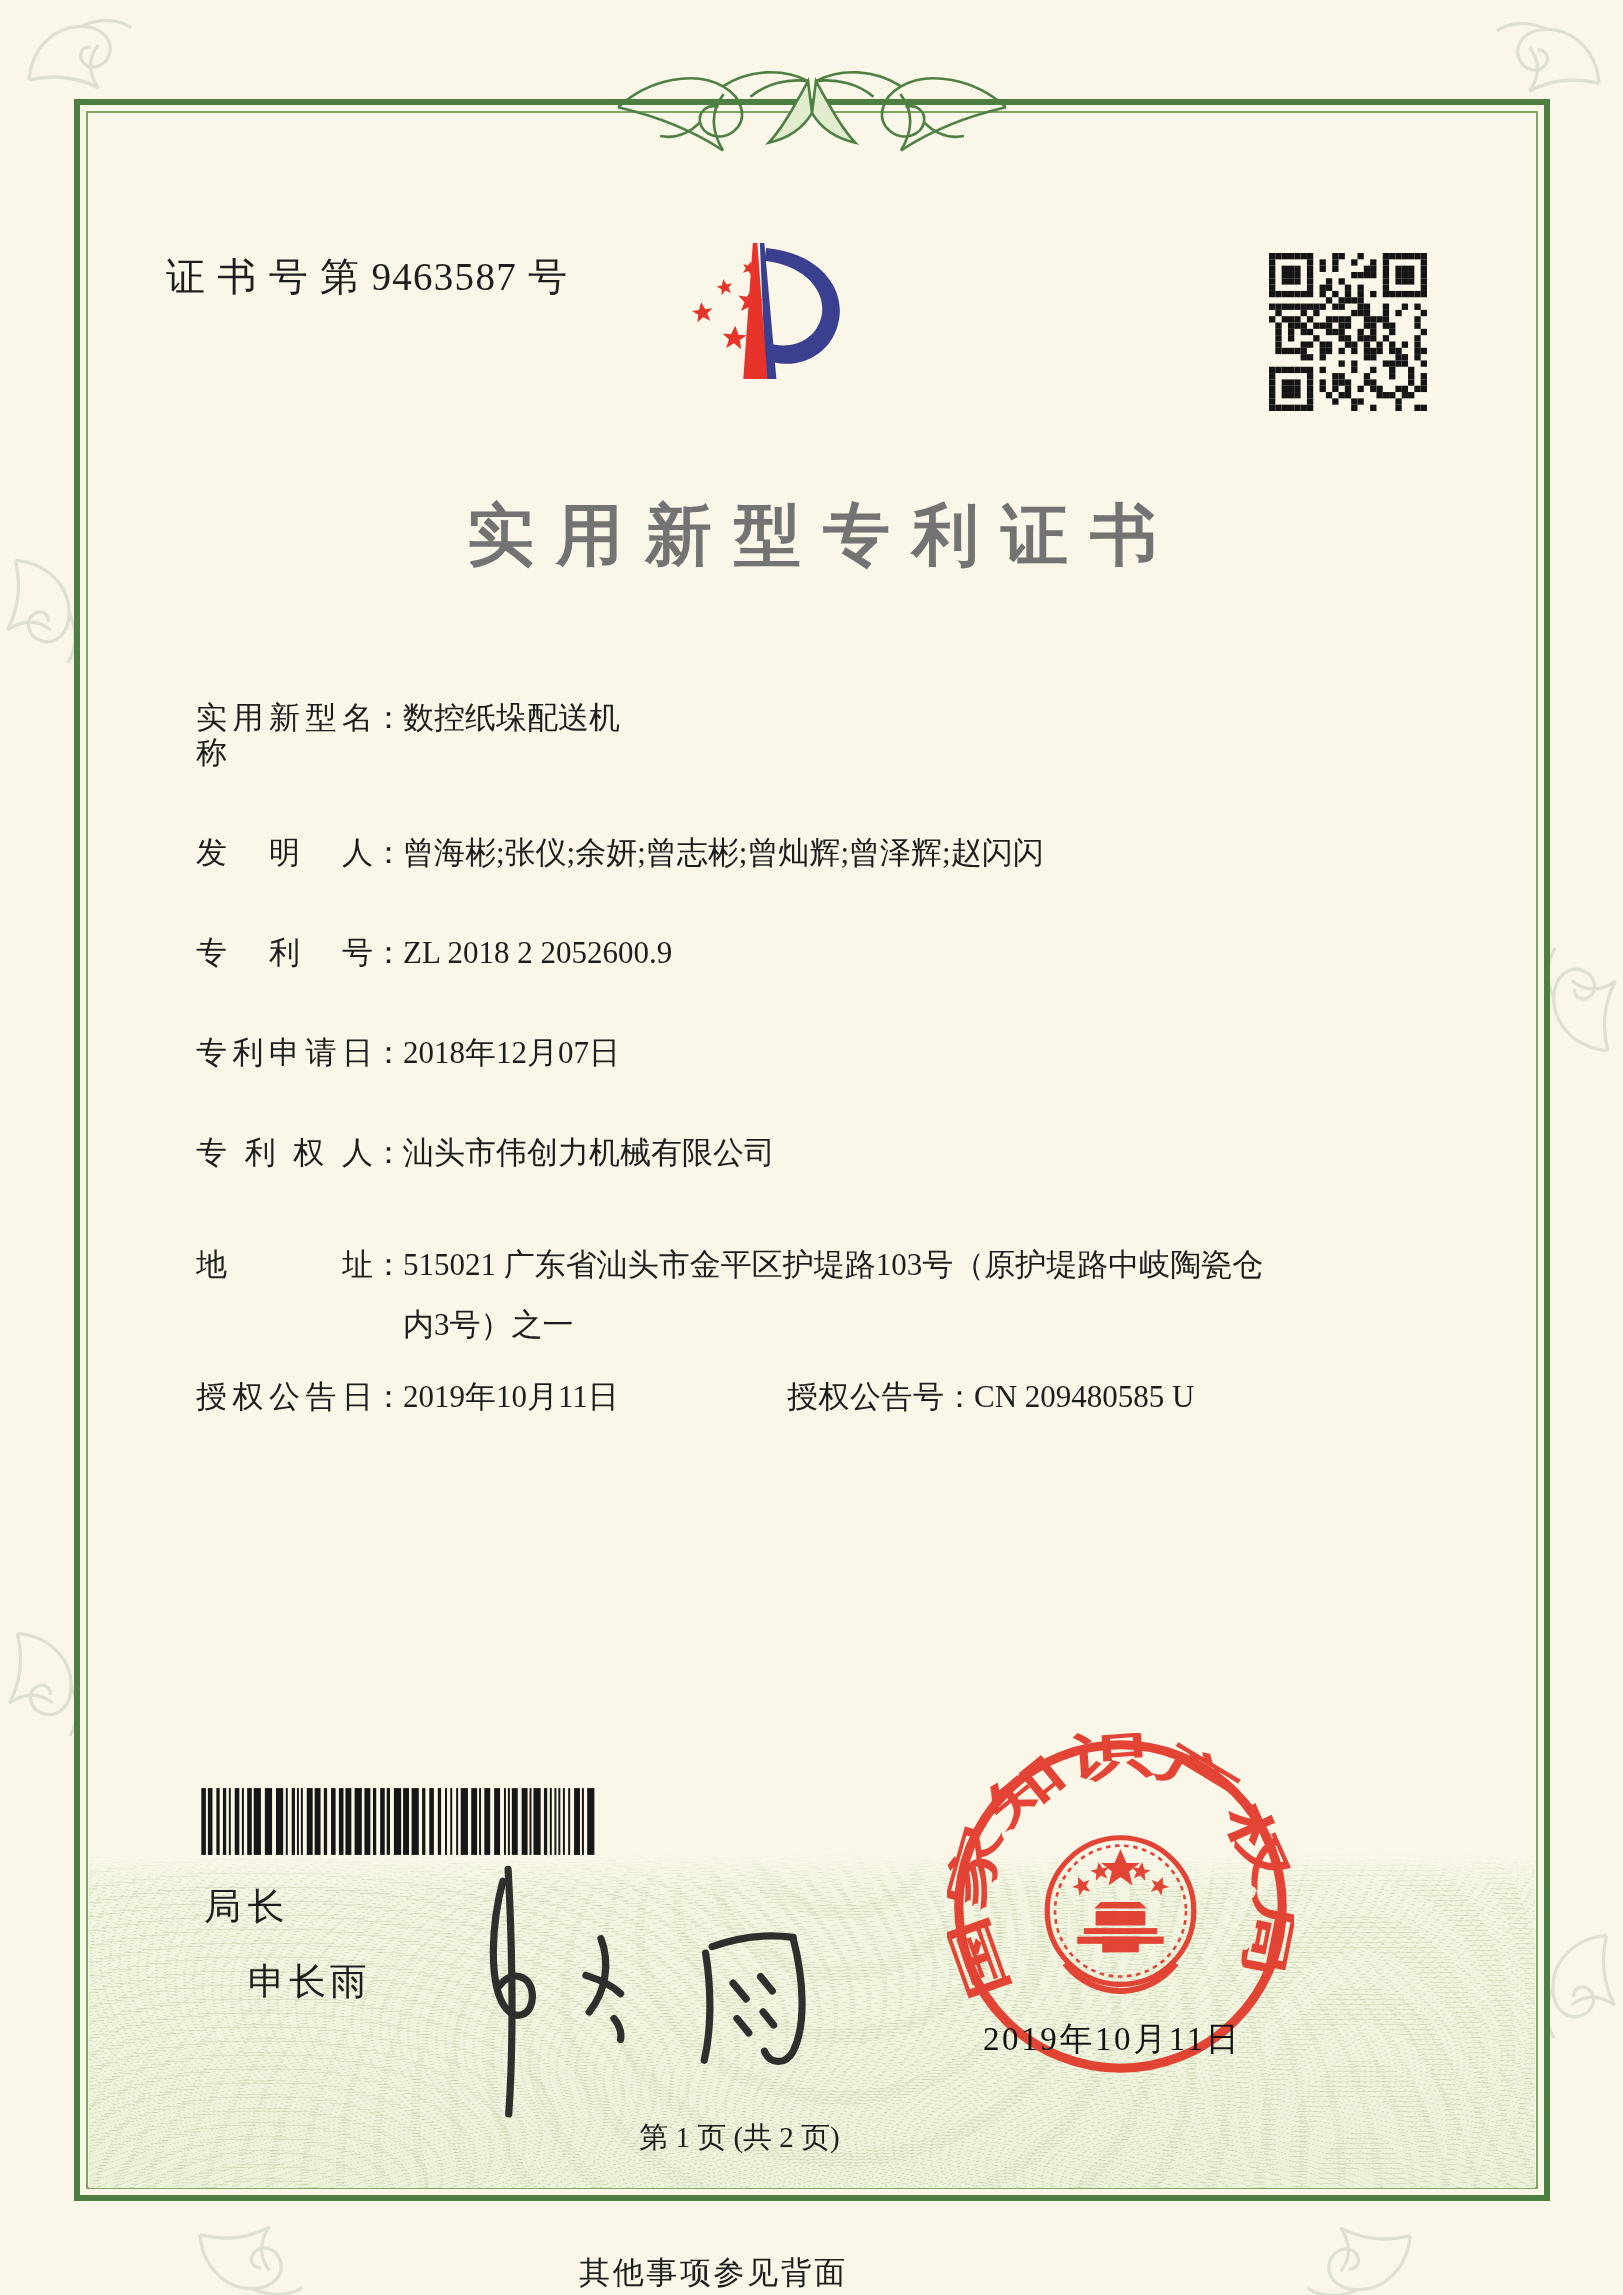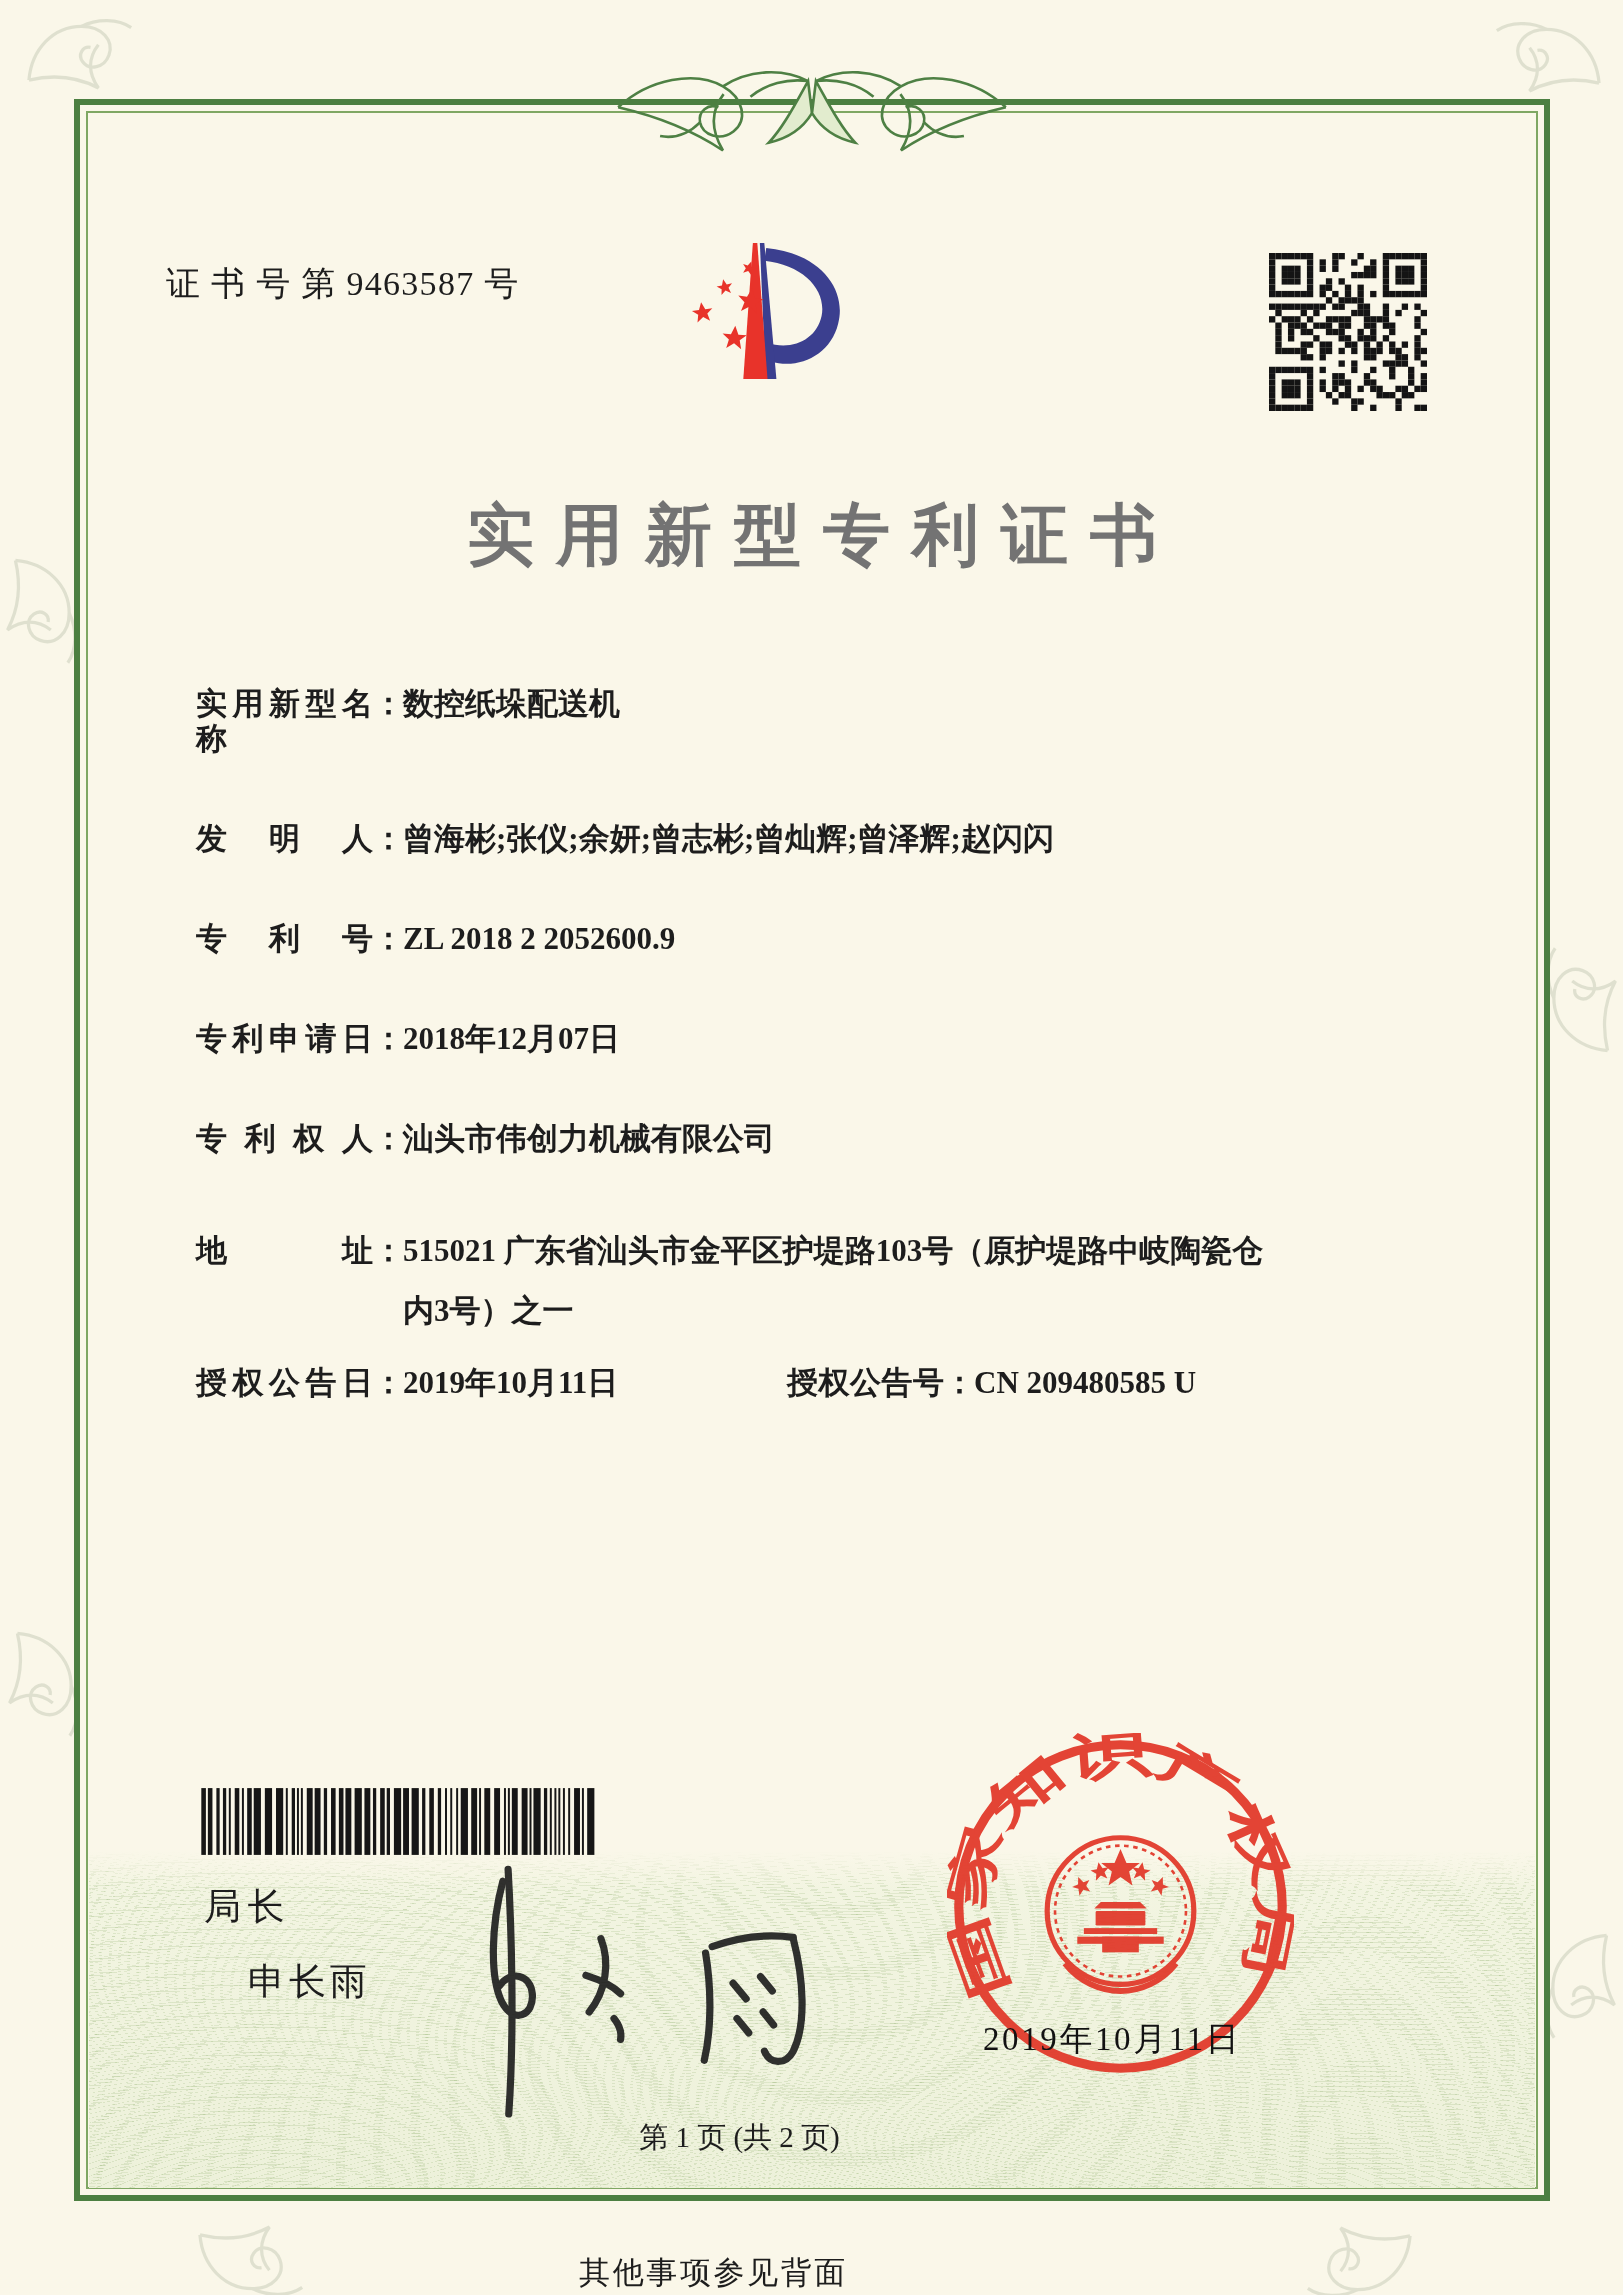--- a/index.html
+++ b/index.html
@@ -13,28 +13,28 @@
   }
   
   .frame{position:absolute;left:74px;top:99px;width:1476px;height:2102px;
          border:6.5px solid #4c7f41;box-sizing:border-box;z-index:1;}
   .frame-in{position:absolute;inset:5.9px;border:2px solid #7fa763;}
   
   .marg{position:absolute;z-index:0;opacity:.32;}
   
   .orn-top{position:absolute;left:609px;top:60px;z-index:2;}
   
-  .cert-no{position:absolute;left:166px;top:261px;font-size:34px;letter-spacing:1.3px;z-index:3;}
+  .cert-no{position:absolute;left:166px;top:250px;font-size:39px;letter-spacing:1.3px;z-index:3;}
   .logo{position:absolute;left:658px;top:234px;z-index:3;}
   .qr{position:absolute;left:1269px;top:253px;z-index:3;background:#faf7e9;}
   .title{position:absolute;left:0;top:490px;width:1624px;text-align:center;
          font-size:67px;font-weight:bold;letter-spacing:22px;text-indent:22px;
          color:#737373;z-index:3;}
   
-  .fields{position:absolute;left:196px;top:686px;width:1237px;z-index:3;font-weight:bold;}
+  .fields{position:absolute;left:196px;top:700px;width:1237px;z-index:3;}
   .frow{display:flex;font-size:31px;line-height:35px;margin-bottom:65px;}
   .flabel{flex:0 0 177px;width:177px;text-align:justify;text-align-last:justify;}
   .fcolon{flex:0 0 30px;width:30px;}
   .fvalue{flex:1;}
   .frow.addr{margin-bottom:23.6px;}
   .frow.addr .flabel,.frow.addr .fcolon,.frow.addr .fvalue{line-height:60px;}
   .frow.addr .fvalue{max-width:871px;}
   .frow.grant{position:relative;margin-bottom:12px;}
   .grant2{position:absolute;left:591px;top:0;display:flex;}
   .grant2 .flabel{flex:0 0 157px;width:157px;}

